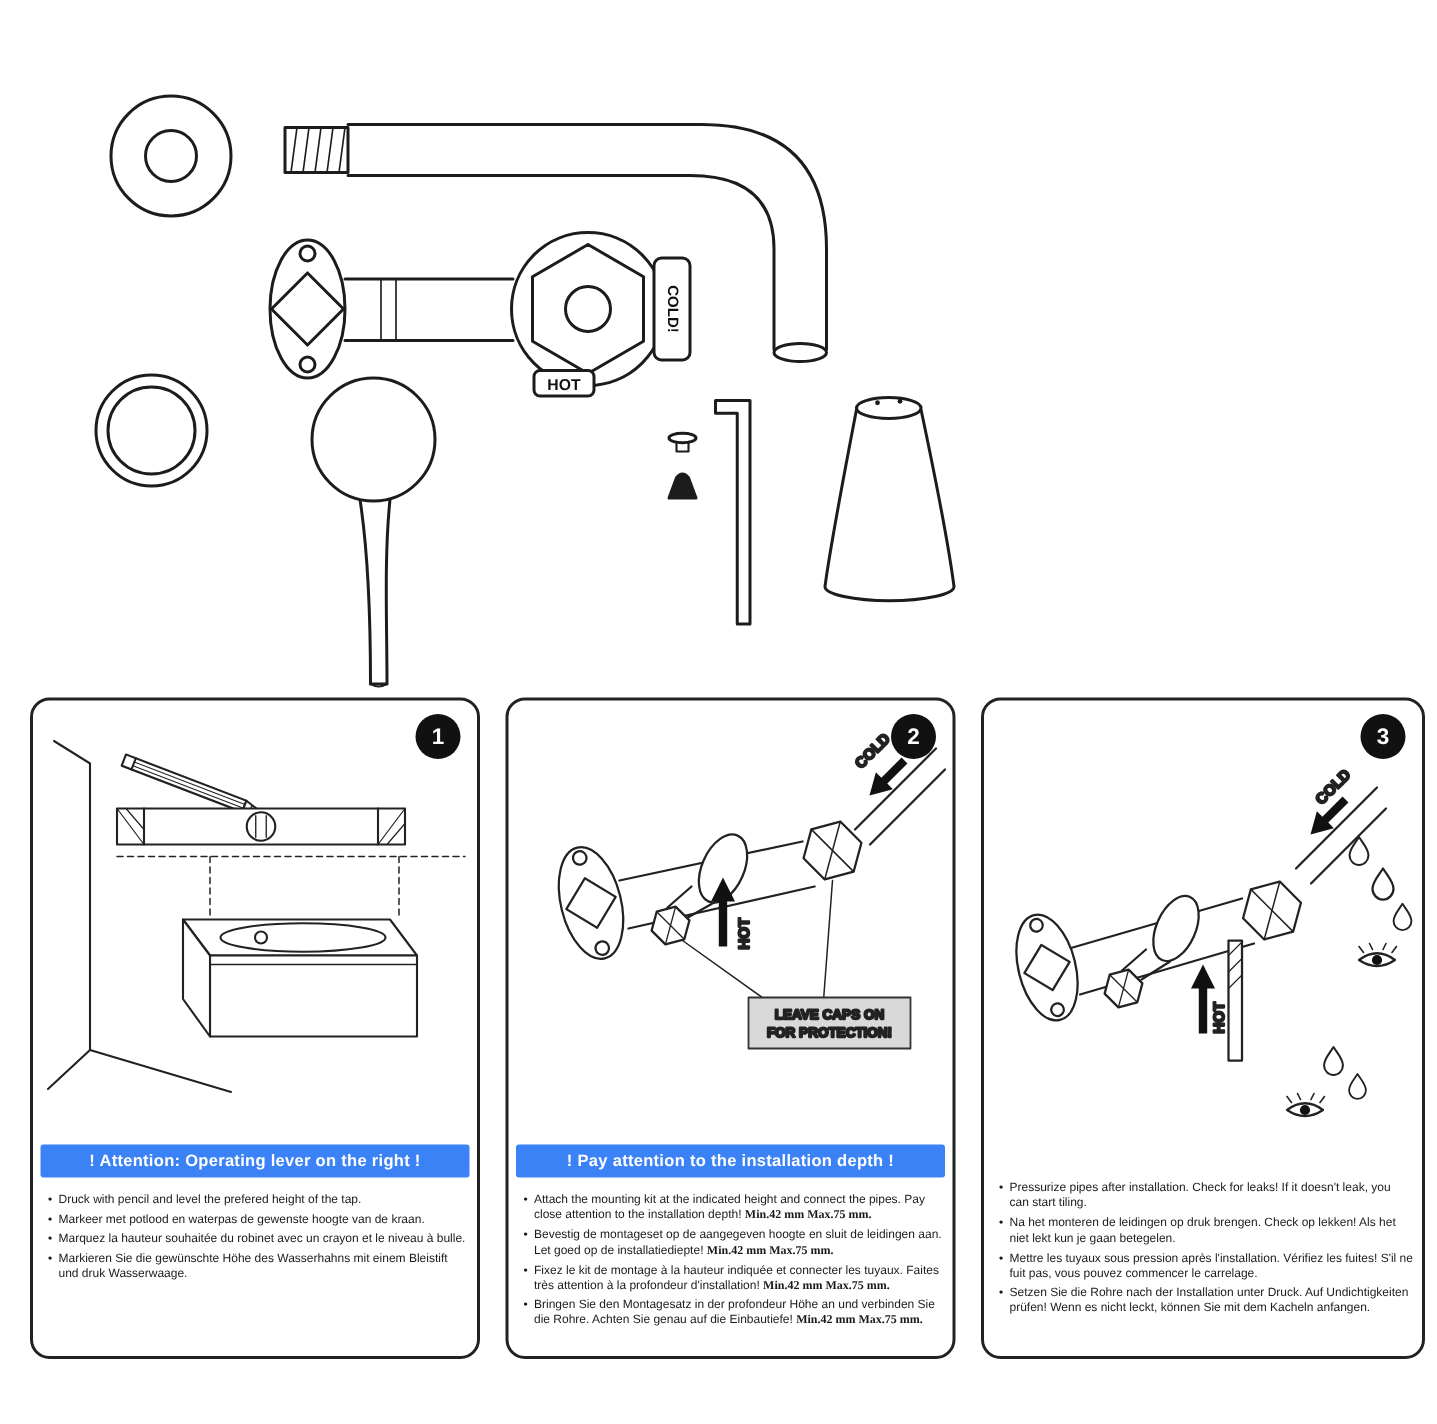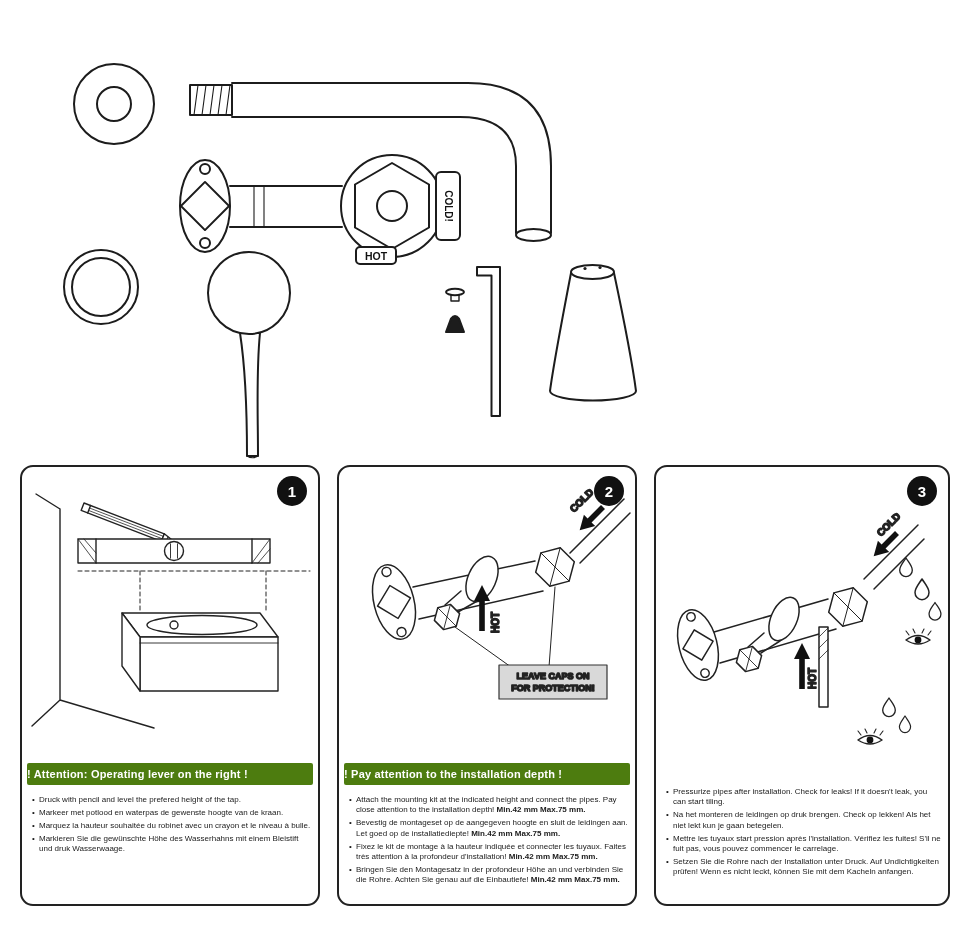--- a/index.html
+++ b/index.html
@@ -9,29 +9,29 @@
   .parts-svg { position: absolute; left: 0; top: 0; }
   .panel { position: absolute; top: 465px; width: 300px; height: 441px;
            border: 2px solid #222; border-radius: 13px; background: #fff; overflow: hidden; }
   .panel-1 { left: 20px; }
   .panel-2 { left: 337px; }
   .panel-3 { left: 654px; width: 296px; }
   .illu { position: absolute; left: 0; top: 0; }
   .badge { position: absolute; top: 9px; right: 11px; width: 30px; height: 30px; border-radius: 50%;
            background: #111; color: #fff; font-size: 15px; font-weight: bold;
            display: flex; align-items: center; justify-content: center; }
-  .banner { position: absolute; left: 5px; right: 5px; top: 296px; background: #4d7c0f; color: #fff;
-            font-size: 11px; font-weight: bold; text-align: left; padding: 5px 0; border-radius: 2px;
+  .banner { position: absolute; left: 5px; right: 5px; top: 296px; background: #3b82f6; color: #fff;
+            font-size: 11px; font-weight: bold; text-align: center; padding: 5px 0; border-radius: 2px;
             letter-spacing: .2px; }
   .bullets { position: absolute; left: 10px; right: 6px; top: 328px; list-style: none;
              font-size: 8px; line-height: 1.3; color: #1a1a1a; }
   .panel-3 .bullets { top: 320px; }
   .bullets li { position: relative; padding-left: 7px; margin-bottom: 2.5px; }
   .bullets li::before { content: "•"; position: absolute; left: 0; top: 0; }
-  .bullets strong { font-weight: bold; }
+  .bullets strong { font-weight: bold; font-family: Liberation Serif, serif; }
   svg text { font-family: "Liberation Sans", "DejaVu Sans", sans-serif; }
 </style>
 </head>
 <body>
 
 <div class="page">
 
   <svg class="parts-svg" width="958" height="462" viewBox="0 0 958 462">
     <g fill="none" stroke="#1c1c1c" stroke-width="2" stroke-linejoin="round" stroke-linecap="round">
 
@@ -272,18 +272,18 @@
           <path d="M-12,1 Q0,-8 12,1 Q0,9 -12,1 Z" fill="#fff"></path>
           <circle cx="0" cy="1" r="3.4" fill="#111" stroke="none"></circle>
           <path d="M-9,-4 L-12,-8 M-3,-6 L-5,-10 M4,-6 L6,-10 M10,-4 L13,-8" stroke-width="1.1"></path>
         </g>
       </g>
     </svg>
     <div class="badge">3</div>
     <ul class="bullets">
       <li>Pressurize pipes after installation. Check for leaks! If it doesn't leak, you can start tiling.</li>
       <li>Na het monteren de leidingen op druk brengen. Check op lekken! Als het niet lekt kun je gaan betegelen.</li>
-      <li>Mettre les tuyaux start pression après l'installation. Vérifiez les fuites! S'il ne fuit pas, vous pouvez commencer le carrelage.</li>
+      <li>Mettre les tuyaux sous pression après l'installation. Vérifiez les fuites! S'il ne fuit pas, vous pouvez commencer le carrelage.</li>
       <li>Setzen Sie die Rohre nach der Installation unter Druck. Auf Undichtigkeiten prüfen! Wenn es nicht leckt, können Sie mit dem Kacheln anfangen.</li>
     </ul>
   </section>
 
 </div>
 
 </body></html>

